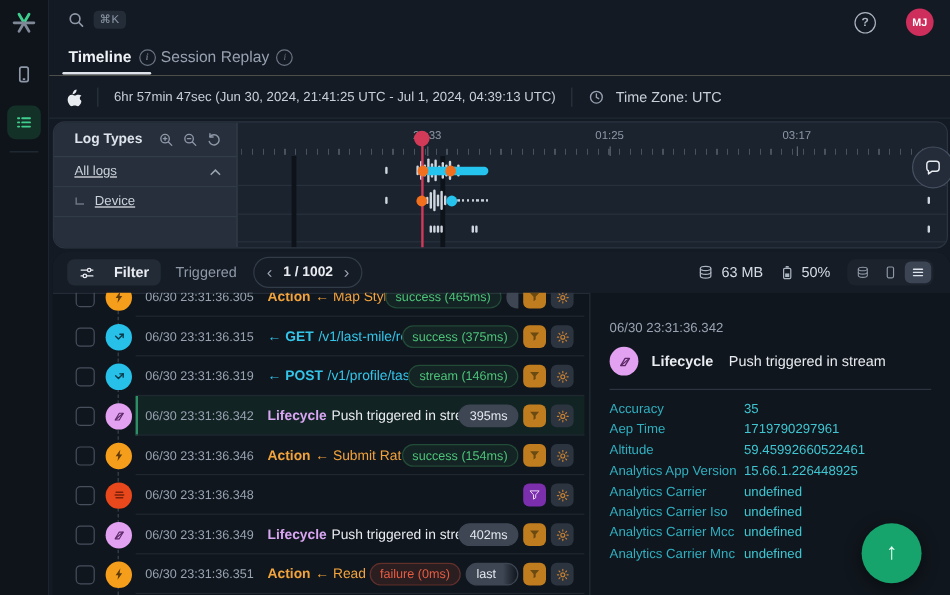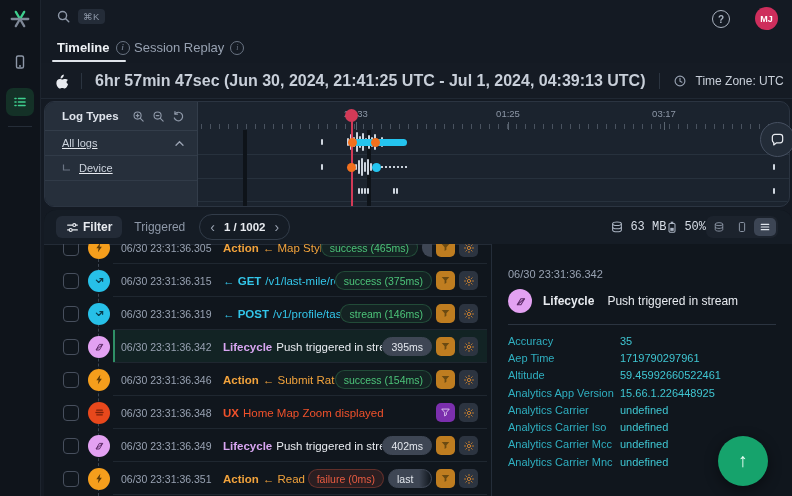--- a/index.html
+++ b/index.html
@@ -31,21 +31,21 @@
   .tab-replay{left:94px;font-size:13px;color:#97a1b1;}
   .tab-underline{position:absolute;left:12px;top:24px;width:74px;height:2px;background:#dfe4ea;border-radius:2px;}
   .info-dot{width:12px;height:12px;border:1px solid #6b7584;border-radius:50%;color:#6b7584;font-size:8px;line-height:11px;
     text-align:center;font-style:italic;font-family:"Liberation Serif",serif;}
 
   
   .sessionbar{position:absolute;left:40px;top:63px;right:0;height:35px;background:#151b24;border-bottom:1px solid #202833;}
   .sess-inner{display:flex;align-items:center;height:100%;}
   .apple{margin-left:13px;}
   .vdiv{width:1px;height:16px;background:#2b3440;margin:0 13px;}
-  .sess-text{font-size:16px;color:#c8cfd9;font-weight:bold;}
+  .sess-text{font-size:11px;color:#c8cfd9;}
   .tz-text{font-size:12px;color:#c8cfd9;margin-left:9px;}
 
   
   .tl-panel{position:absolute;left:44px;top:101px;width:746px;height:106px;background:#1b232e;border:1px solid #2b3441;
     border-radius:10px;overflow:hidden;box-sizing:border-box;}
   .tl-left{position:absolute;left:0;top:0;width:153px;height:100%;background:#262f3b;border-right:1px solid #333d4a;box-sizing:border-box;}
   .tl-head{height:28px;display:flex;align-items:center;border-bottom:1px solid #333d4a;justify-content:space-between;}
   .tl-title{font-size:11.5px;font-weight:bold;color:#dfe4ec;margin-left:17px;flex:1;}
   .tl-tool{width:17px;height:17px;display:flex;align-items:center;justify-content:center;cursor:pointer;margin-right:3px;}
   .tl-row{height:24px;display:flex;align-items:center;border-bottom:1px solid #313b48;cursor:pointer;text-decoration:underline;}
@@ -71,27 +71,27 @@
 
   
   .chat-fab{position:absolute;left:760px;top:122px;width:33px;height:33px;border-radius:50%;background:#232c38;
     border:1px solid #465061;display:flex;align-items:center;justify-content:center;z-index:40;cursor:pointer;}
 
   
   .lower{position:absolute;left:44px;top:210px;right:0;bottom:0;background:#10161d;border-radius:12px 12px 0 0;overflow:hidden;}
   .filterbar{position:absolute;left:0;top:0;right:0;height:34px;background:#151c25;border-bottom:1px solid #232b36;
     display:flex;align-items:center;}
   .filter-btn{margin-left:12px;height:22px;padding:0 10px;background:#232b37;border:none;border-radius:6px;color:#e8ebf0;
-    font-size:12px;font-weight:bold;display:flex;align-items:center;gap:4px;cursor:pointer;font-family:inherit;}
+    font-size:12px;font-weight:bold;display:flex;align-items:center;gap:16px;cursor:pointer;font-family:inherit;}
   .triggered{margin-left:12px;color:#8e98a8;font-size:12px;}
   .pager{margin-left:14px;height:24px;border:1px solid #323c49;border-radius:13px;display:flex;align-items:center;
     padding:0 10px;gap:9px;background:transparent;}
   .pg-arrow{color:#9aa3b2;font-size:14px;cursor:pointer;line-height:1;}
   .pg-num{font-size:11.5px;font-weight:bold;color:#e8ebf0;}
-  .fb-right{margin-left:auto;display:flex;align-items:center;margin-right:14px;font-family:Liberation Mono, monospace;}
+  .fb-right{margin-left:auto;display:flex;align-items:center;margin-right:14px;gap:14px;}
   .metric{display:flex;align-items:center;gap:6px;color:#d7dde6;font-size:12px;}
   .seg{display:flex;background:#1c232d;border-radius:7px;padding:2px;gap:1px;}
   .seg-cell{width:22px;height:18px;border-radius:5px;display:flex;align-items:center;justify-content:center;cursor:pointer;}
   .seg-cell.sel{background:#3c4554;}
 
   
   .loglist{position:absolute;left:0;top:34px;width:447px;bottom:0;overflow:hidden;}
   .connector{position:absolute;left:54px;top:0;bottom:0;width:0;border-left:1.5px dashed #3b4450;}
   .lrow{position:absolute;left:0;width:100%;height:33px;display:flex;align-items:center;padding-left:19px;box-sizing:border-box;}
   .lrow::after{content:'';position:absolute;left:69px;right:4px;bottom:0;height:1px;background:#1f2730;}
@@ -562,21 +562,20 @@
       <div class="lrow" style="top:152px">
         <span class="cb"></span>
         <span class="lic ic-ux">
           <svg width="11" height="11" viewBox="0 0 14 14" fill="none" stroke="#7a2009" stroke-width="1.6" stroke-linecap="round">
             <line x1="3.5" y1="4" x2="10.5" y2="4"></line>
               <line x1="2.5" y1="7" x2="11.5" y2="7"></line>
               <line x1="3.5" y1="10" x2="10.5" y2="10"></line>
           </svg>
         </span>
         <span class="lts">06/30 23:31:36.348</span>
-        <span class="lmsg c-ux"><b>UX</b><span>Home Map Zoom displayed</span></span>
         <button class="abtn f-purple" style="margin-left:auto">
           <svg width="11" height="11" viewBox="0 0 16 16" fill="none" stroke="#ead9f7" stroke-width="1.2">
               <path d="M2.5 3h11l-4.2 4.8v3.5l-2.6 1.7V7.8z"></path>
             </svg>
         </button>
         <button class="abtn sunb">
           <svg width="12" height="12" viewBox="0 0 16 16" fill="none" stroke="#c9802f" stroke-width="1.3" stroke-linecap="round">
             <circle cx="8" cy="8" r="2.2"></circle>
               <line x1="8" y1="2" x2="8" y2="3.4"></line>
               <line x1="8" y1="12.6" x2="8" y2="14"></line>

